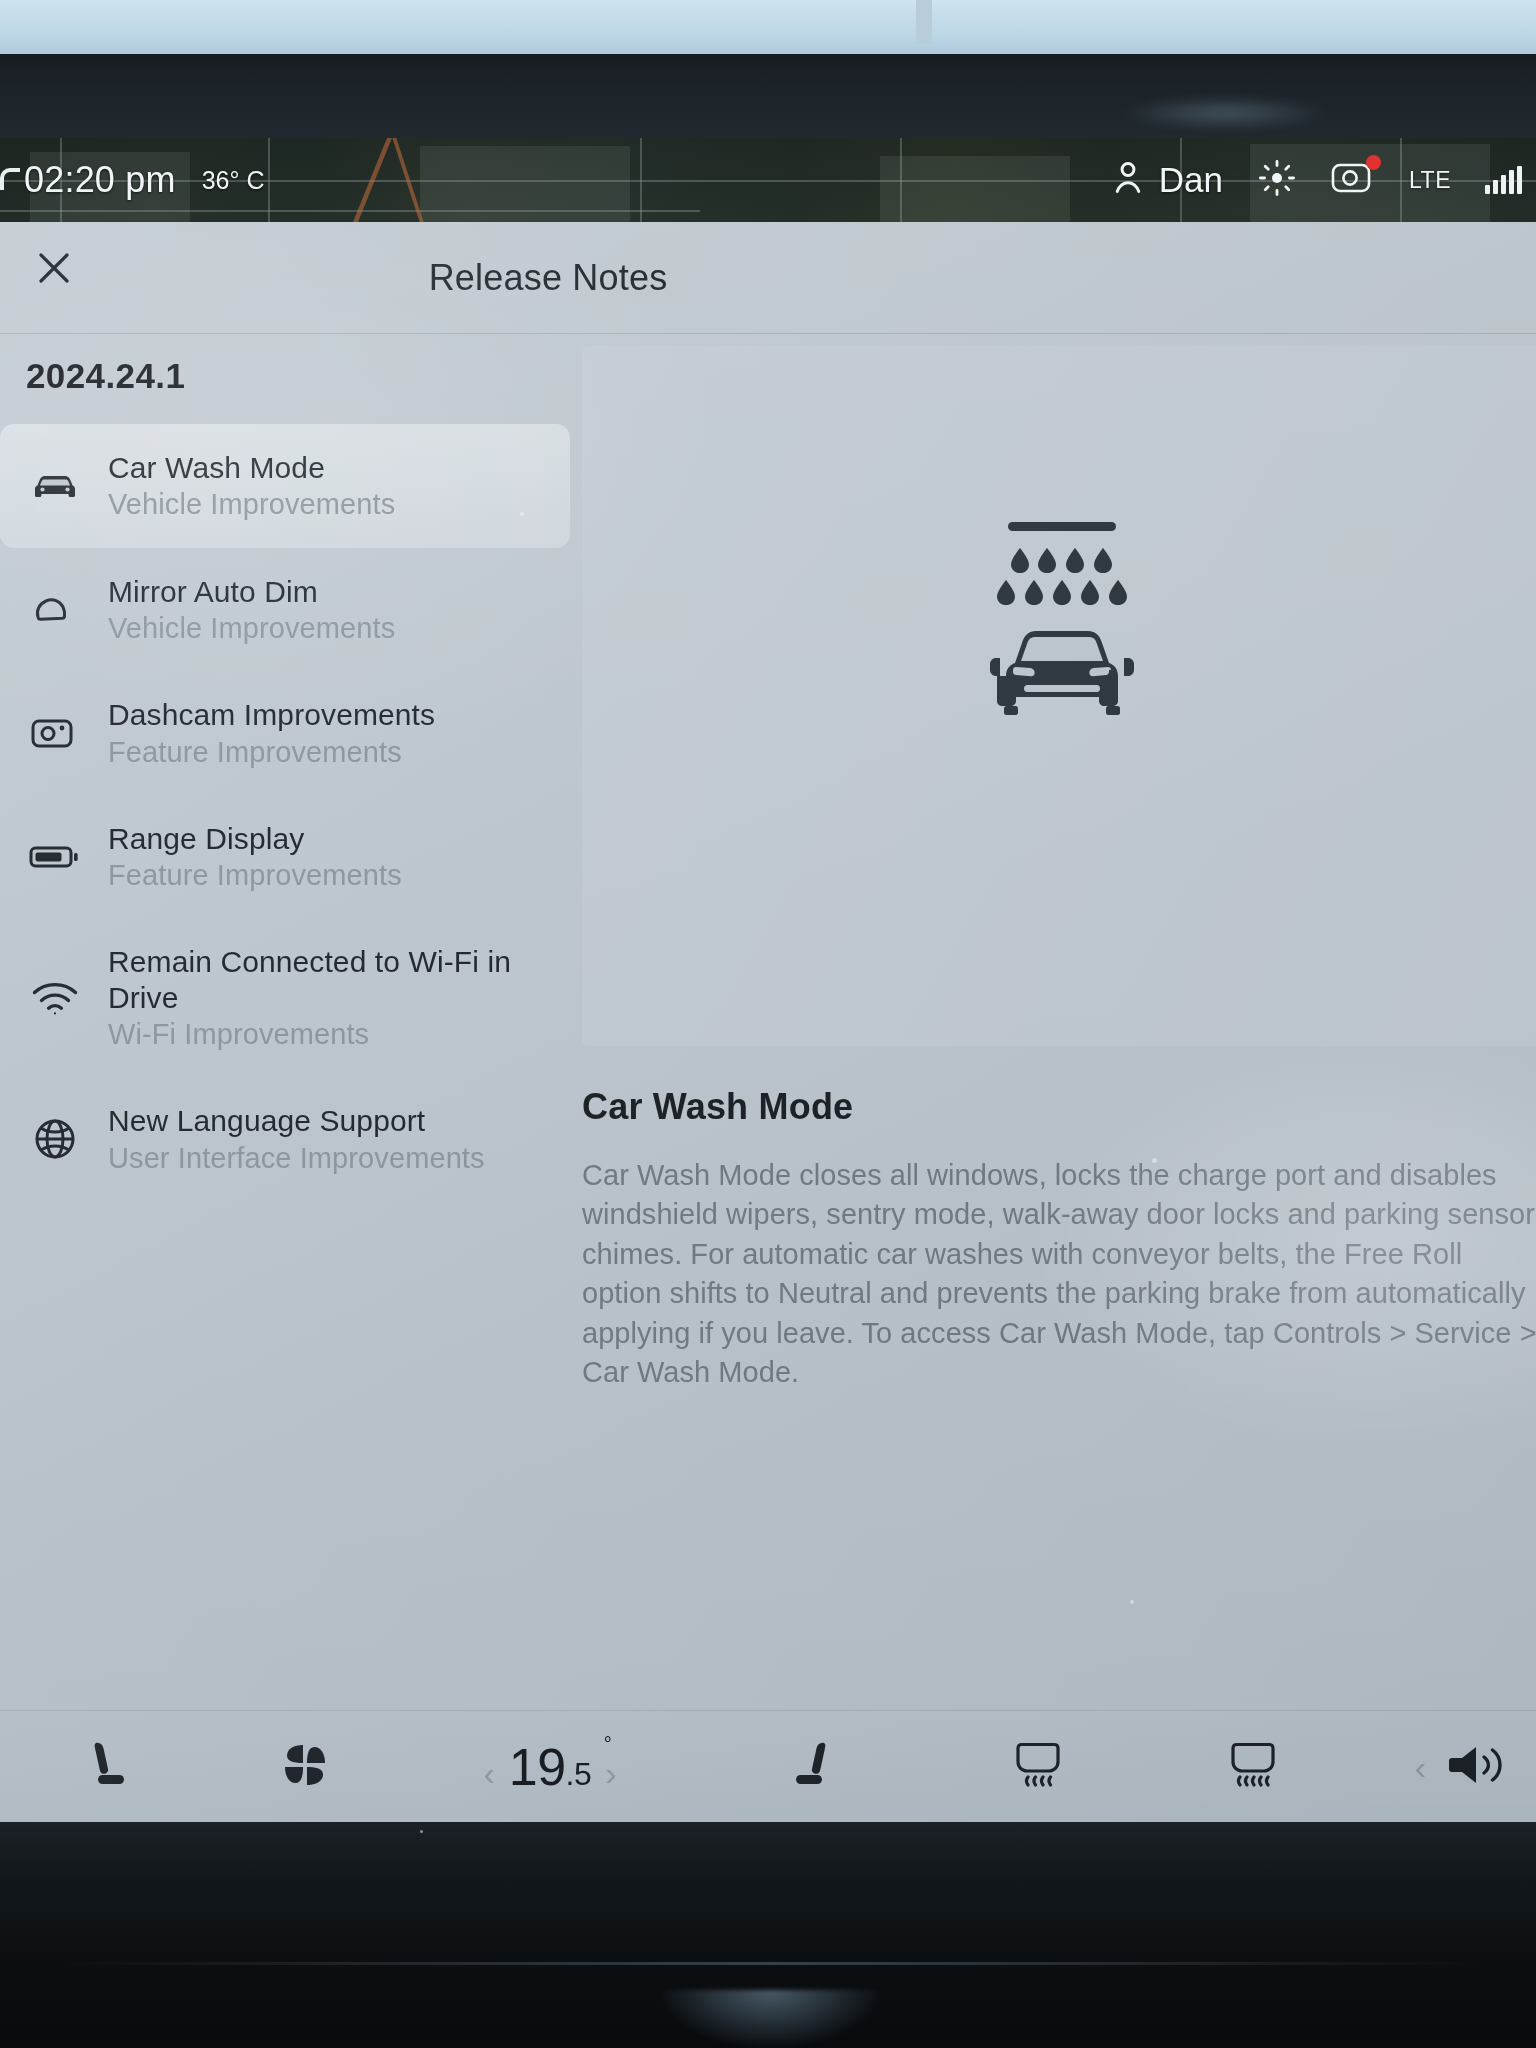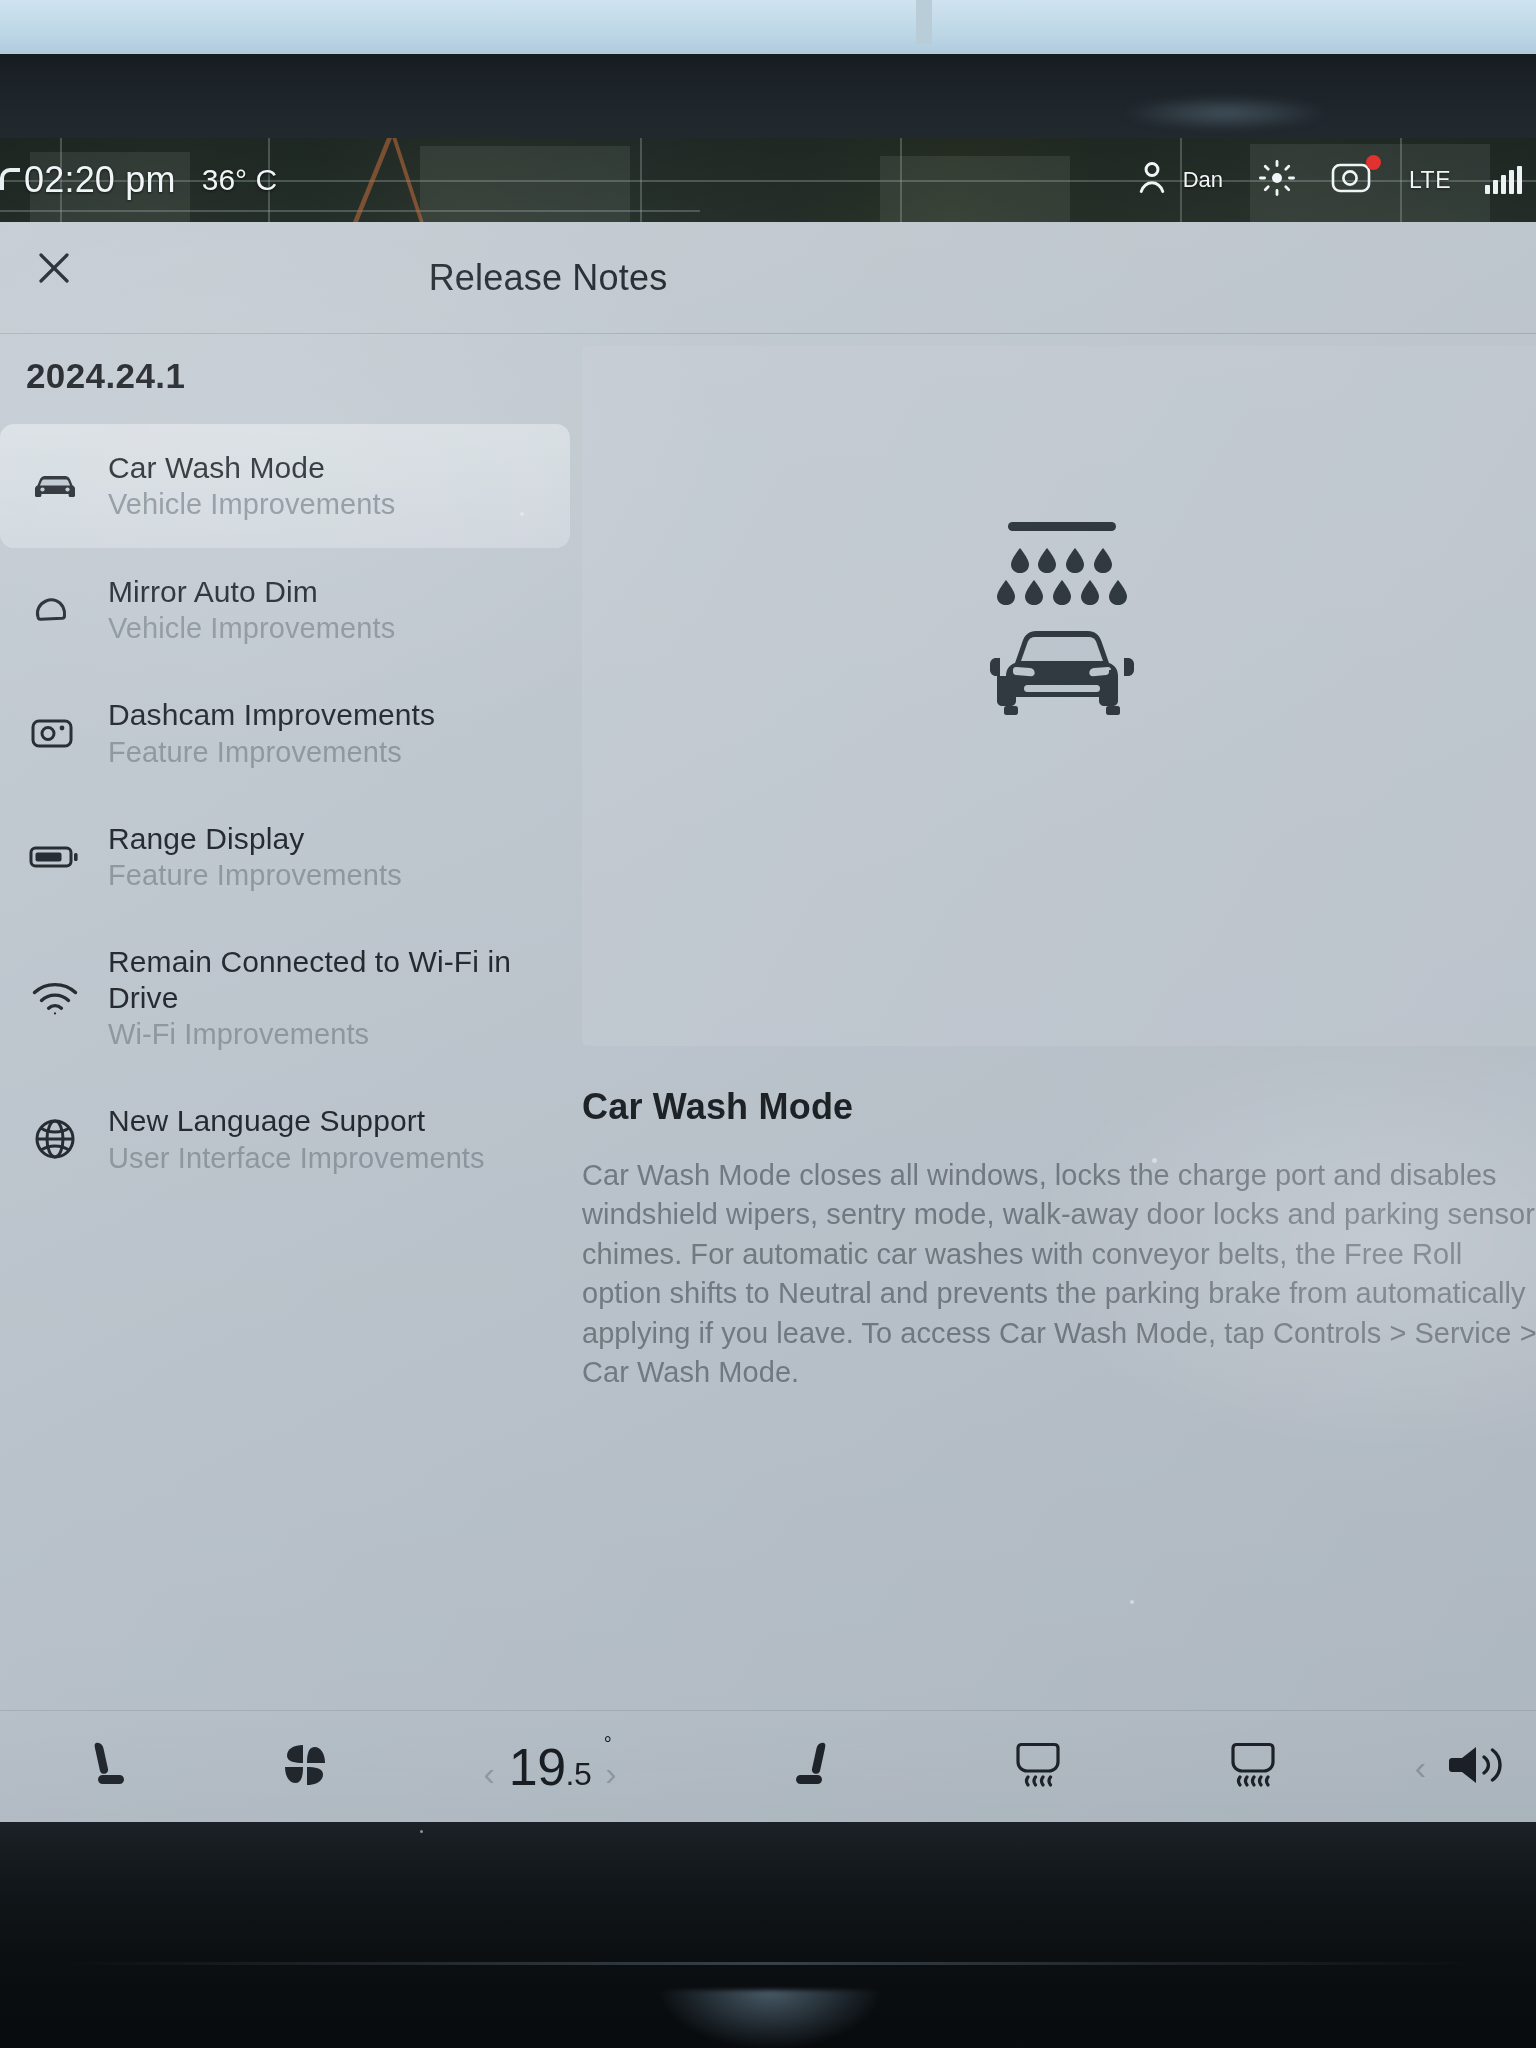--- a/index.html
+++ b/index.html
@@ -93,27 +93,27 @@
     align-items: center;
     gap: 34px;
   }
   .sb-time {
     font-size: 36px;
     font-weight: 400;
     letter-spacing: .2px;
     text-shadow: 0 1px 3px rgba(0,0,0,.6);
   }
   .sb-temp {
-    font-size: 30px;
+    font-size: 25px;
     font-weight: 400;
     text-shadow: 0 1px 3px rgba(0,0,0,.6);
   }
   .sb-profile { display: flex; align-items: center; gap: 14px; }
   .sb-name {
-    font-size: 22px;
+    font-size: 35px;
     text-shadow: 0 1px 3px rgba(0,0,0,.6);
   }
   .sb-lte {
     font-size: 23px;
     letter-spacing: .5px;
     text-shadow: 0 1px 3px rgba(0,0,0,.6);
   }
   .bars { display: flex; align-items: flex-end; gap: 3px; height: 28px; }
   .bars i { display: block; width: 5px; background: #eef2f4; border-radius: 1px; }
   .bars i:nth-child(1) { height: 9px; }

